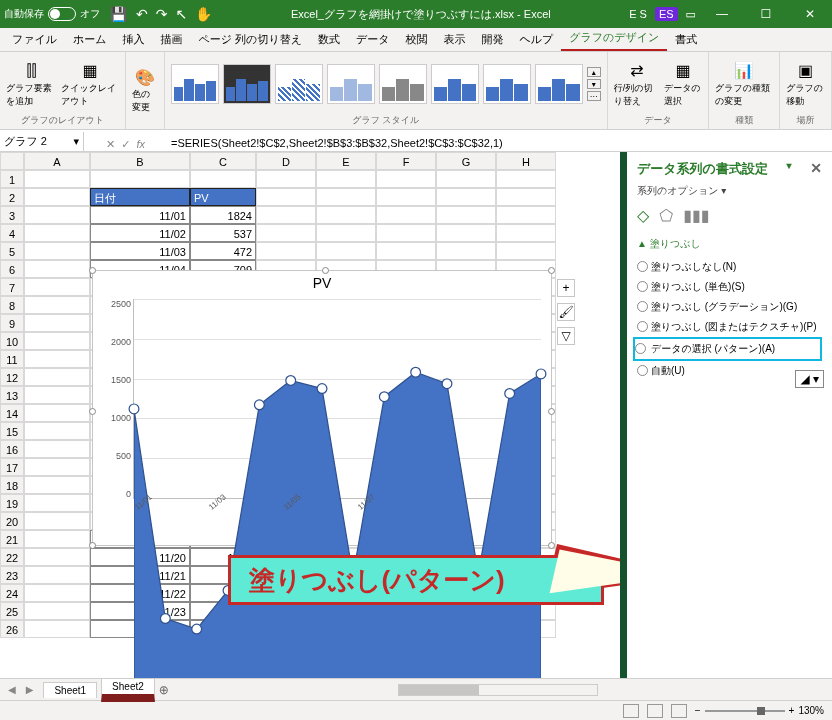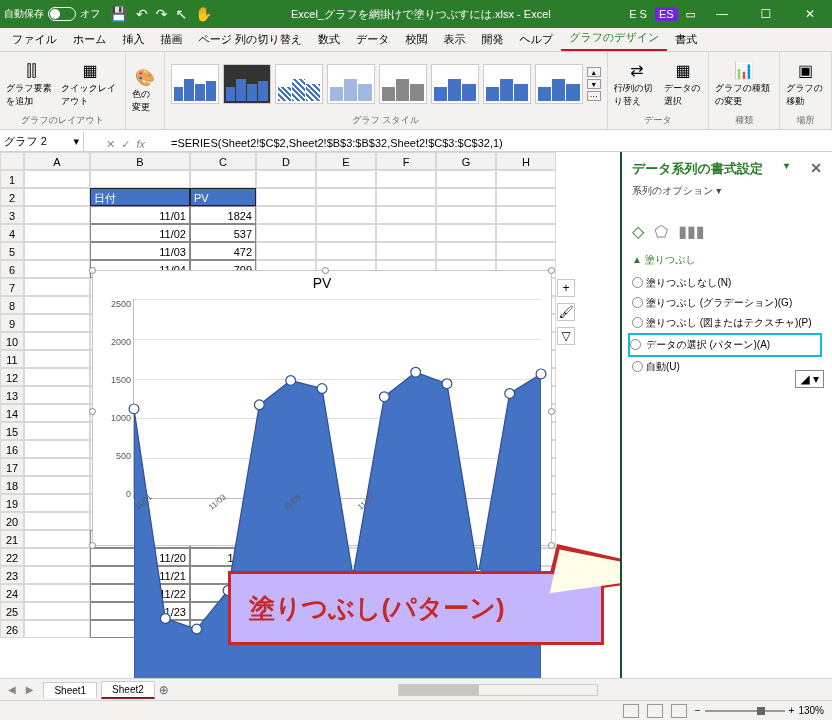--- a/index.html
+++ b/index.html
@@ -39,21 +39,21 @@
 
 
 .fbar { height: 22px; display: flex; align-items: flex-end; border-bottom: 1px solid #d0d0d0; background: #fff; gap: 16px; }
 .namebox { width: 84px; border-right: 1px solid #ccc; padding: 2px 4px; font-size: 11px; display: flex; align-items: center; justify-content: space-between; }
 .fx-btns { display: flex; gap: 6px; padding: 0 6px; color: #888; }
 .formula { flex: 1; padding: 2px 4px; font-size: 11px; }
 
 
 .main { display: flex; height: calc(720px - 28px - 24px - 78px - 22px - 22px - 20px); }
 .sheet { flex: 1; position: relative; overflow: hidden; }
-.format-pane { width: 212px; border-left: 2px solid #14532d; padding: 8px 10px; background: #fff; position: relative; }
+.format-pane { width: 212px; border-left: 7px solid #14532d; padding: 8px 10px; background: #fff; position: relative; }
 
 
 .grid { display: grid; grid-template-columns: 24px 66px 100px 66px 60px 60px 60px 60px 60px; }
 .colhead { background: #f3f2f1; border: 0.5px solid #d8d8d8; text-align: center; font-size: 11px; height: 18px; line-height: 18px; }
 .rowhead { background: #f3f2f1; border: 0.5px solid #d8d8d8; text-align: center; font-size: 11px; height: 18px; line-height: 18px; }
 .corner { background: #f3f2f1; border: 0.5px solid #d8d8d8; }
 .cell { border: 0.5px solid #d8d8d8; height: 18px; line-height: 18px; padding: 0 3px; font-size: 11px; }
 .cell.r { text-align: right; }
 .cell.hdr { background: #4472c4; color: #fff; border: 1px solid #222; }
 .cell.data { border: 1px solid #888; }
@@ -68,39 +68,39 @@
 .gridline { position: absolute; left: 0; right: 0; border-top: 1px solid #e0e0e0; }
 .area-svg { position: absolute; inset: 0; }
 .x-ticks { display: flex; justify-content: space-between; font-size: 8px; padding: 2px 10px 0 40px; color: #595959; }
 .x-ticks span { transform: rotate(-40deg); transform-origin: top left; }
 .chart-side { position: absolute; right: -24px; top: 8px; display: flex; flex-direction: column; gap: 6px; }
 .chart-side div { width: 18px; height: 18px; border: 1px solid #c8c6c4; background: #fff; text-align: center; line-height: 16px; font-size: 12px; cursor: pointer; }
 
 
 .format-pane h3 { font-size: 13px; color: #2b7c2b; margin-bottom: 6px; display: flex; justify-content: space-between; }
 .format-pane .x { font-size: 14px; color: #666; cursor: pointer; }
-.series-opt { font-size: 10px; color: #444; margin-bottom: 24px; }
+.series-opt { font-size: 10px; color: #444; margin-bottom: 8px; }
 .fp-icons { display: flex; gap: 10px; margin: 8px 0 12px; }
 .fp-icons span { font-size: 16px; color: #888; cursor: pointer; }
 .fp-icons span.active { color: #2b7c2b; }
 .fp-section { font-size: 10px; color: #2b7c2b; margin: 6px 0; }
 .fp-radio { font-size: 10px; padding: 3px 2px 3px 14px; position: relative; cursor: pointer; }
 .fp-radio::before { content: ""; position: absolute; left: 0; top: 4px; width: 9px; height: 9px; border: 1px solid #888; border-radius: 50%; }
 .fp-highlight { border: 2px solid #0fb8e0; margin-left: -4px; padding-left: 16px; }
 .fp-outline { position: absolute; right: 8px; top: 218px; border: 1px solid #888; padding: 1px 4px; font-size: 12px; }
 
 
-.callout { position: absolute; left: 228px; top: 419px; width: 376px; background: #c4b5fd; border: 3px solid #c62828; padding: 16px 18px; font-size: 26px; color: #c62828; font-weight: bold; line-height: 1.4; z-index: 5; }
+.callout { position: absolute; left: 228px; top: 403px; width: 376px; background: #5eead4; border: 3px solid #c62828; padding: 4px 18px; font-size: 26px; color: #c62828; font-weight: bold; line-height: 1.4; z-index: 5; }
 .callout-tail { position: absolute; width: 0; height: 0; left: 540px; top: 384px; border-left: 20px solid transparent; border-right: 130px solid transparent; border-bottom: 50px solid #c62828; transform: rotate(-8deg); z-index: 4; }
 .callout-tail2 { position: absolute; width: 0; height: 0; left: 546px; top: 390px; border-left: 16px solid transparent; border-right: 120px solid transparent; border-bottom: 42px solid #fffde7; transform: rotate(-8deg); z-index: 6; }
 
 
 .sheettabs { height: 22px; background: #f3f2f1; border-top: 1px solid #d0d0d0; display: flex; align-items: center; padding: 0 8px; gap: 4px; }
 .sheettab { padding: 2px 10px; font-size: 10px; background: #fff; border: 1px solid #ccc; border-bottom: none; cursor: pointer; }
-.sheettab.active { border-bottom: 2px solid #7f1d1d; }
+.sheettab.active { border-bottom: 8px solid #7f1d1d; }
 .sheettabs .nav { font-size: 10px; color: #888; margin-right: 6px; }
 .sheettabs .scroll { flex: 1; display: flex; justify-content: center; }
 .sheettabs .sbar { width: 200px; height: 12px; border: 1px solid #ccc; position: relative; }
 .sheettabs .sbar .thumb { position: absolute; left: 0; width: 80px; height: 100%; background: #c8c6c4; }
 
 
 .status { height: 20px; background: #f3f2f1; border-top: 1px solid #d0d0d0; display: flex; align-items: center; justify-content: flex-end; padding: 0 8px; gap: 8px; font-size: 10px; }
 .status .view { width: 16px; height: 14px; border: 1px solid #999; }
 .status .zoom { display: flex; align-items: center; gap: 4px; }
 .status .zoom .track { width: 80px; height: 2px; background: #999; position: relative; }
@@ -614,20 +614,21 @@
         <span class="x">✕</span>
       </h3>
     <div class="series-opt"><span>系列のオプション</span> ▾</div>
     <div class="fp-icons">
       <span class="active">◇</span>
       <span>⬠</span>
       <span>▮▮▮</span>
     </div>
     <div class="fp-section">▲ 塗りつぶし</div>
     <div class="fp-radio">塗りつぶしなし(N)</div>
+    <div class="fp-radio">塗りつぶし (単色)(S)</div>
     <div class="fp-radio">塗りつぶし (グラデーション)(G)</div>
     <div class="fp-radio">塗りつぶし (図またはテクスチャ)(P)</div>
     <div class="fp-radio fp-highlight">データの選択 (パターン)(A)</div>
     <div class="fp-radio">自動(U)</div>
     <div class="fp-outline"><span>◢</span> ▾</div>
   </div>
 </div>
 
 <div class="sheettabs">
   <span class="nav">◀</span>

